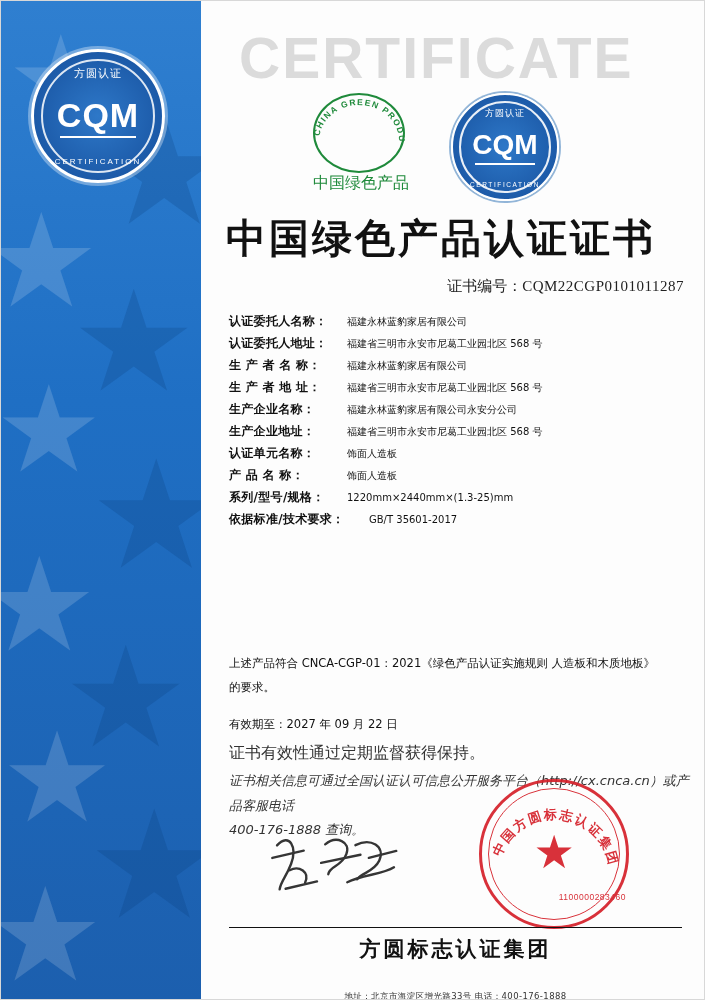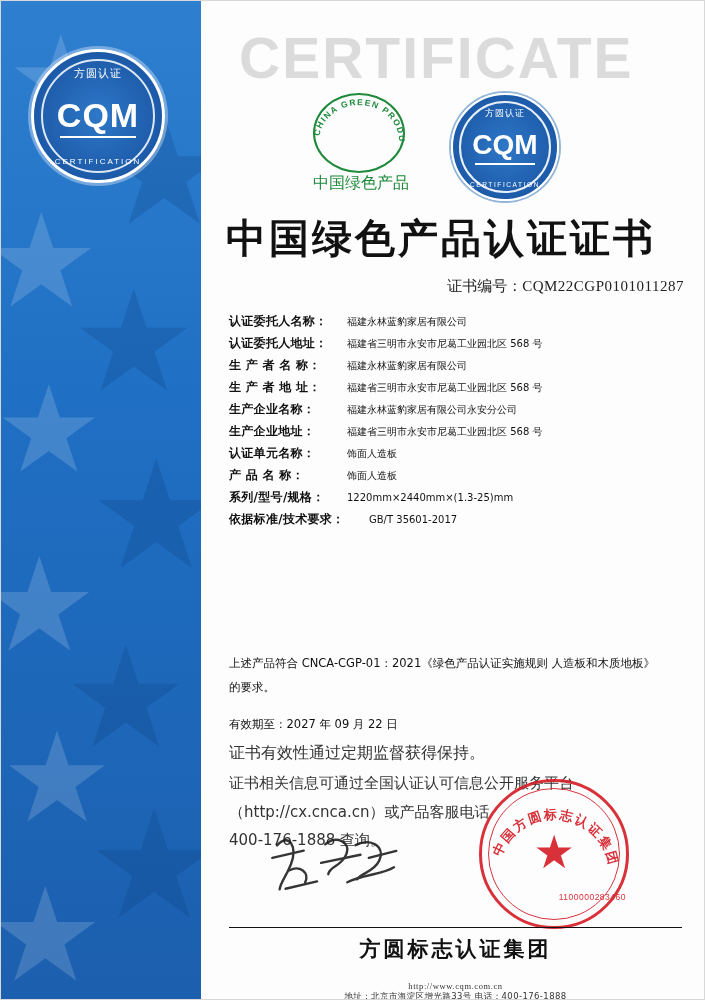--- a/index.html
+++ b/index.html
@@ -263,23 +263,24 @@
     position: absolute;
     left: 228px; top: 742px; width: 455px;
     font-family: "DejaVu Sans", sans-serif;
     font-size: 16px;
     color: #333;
   }
   .note2 {
     position: absolute;
     left: 228px; top: 768px; width: 460px;
     font-family: "DejaVu Sans", sans-serif;
-    font-size: 15px;
+    font-size: 13px;
     color: #333;
     line-height: 1.9;
+    font-style: italic;
   }
 
   
   .signature {
     position: absolute;
     left: 268px; top: 820px;
     width: 140px; height: 80px;
     font-family: "Liberation Serif", serif;
     color: #1a1a1a;
     font-size: 34px;
@@ -502,15 +503,14 @@
         <textPath href="#sealArc" startOffset="2%">中国方圆标志认证集团有限公司</textPath>
       </text>
     </svg>
     <div class="star5">★</div>
     <div class="code">1100000283460</div>
   </div>
 
   <div class="footer-line"></div>
   <div class="footer-org">方圆标志认证集团</div>
   <div class="footer-addr">地址：北京市海淀区增光路33号   电话：400-176-1888</div>
-  <div class="footer-url">http://www.cqm.com.cn</div>
 
 </div>
 
 </body></html>

